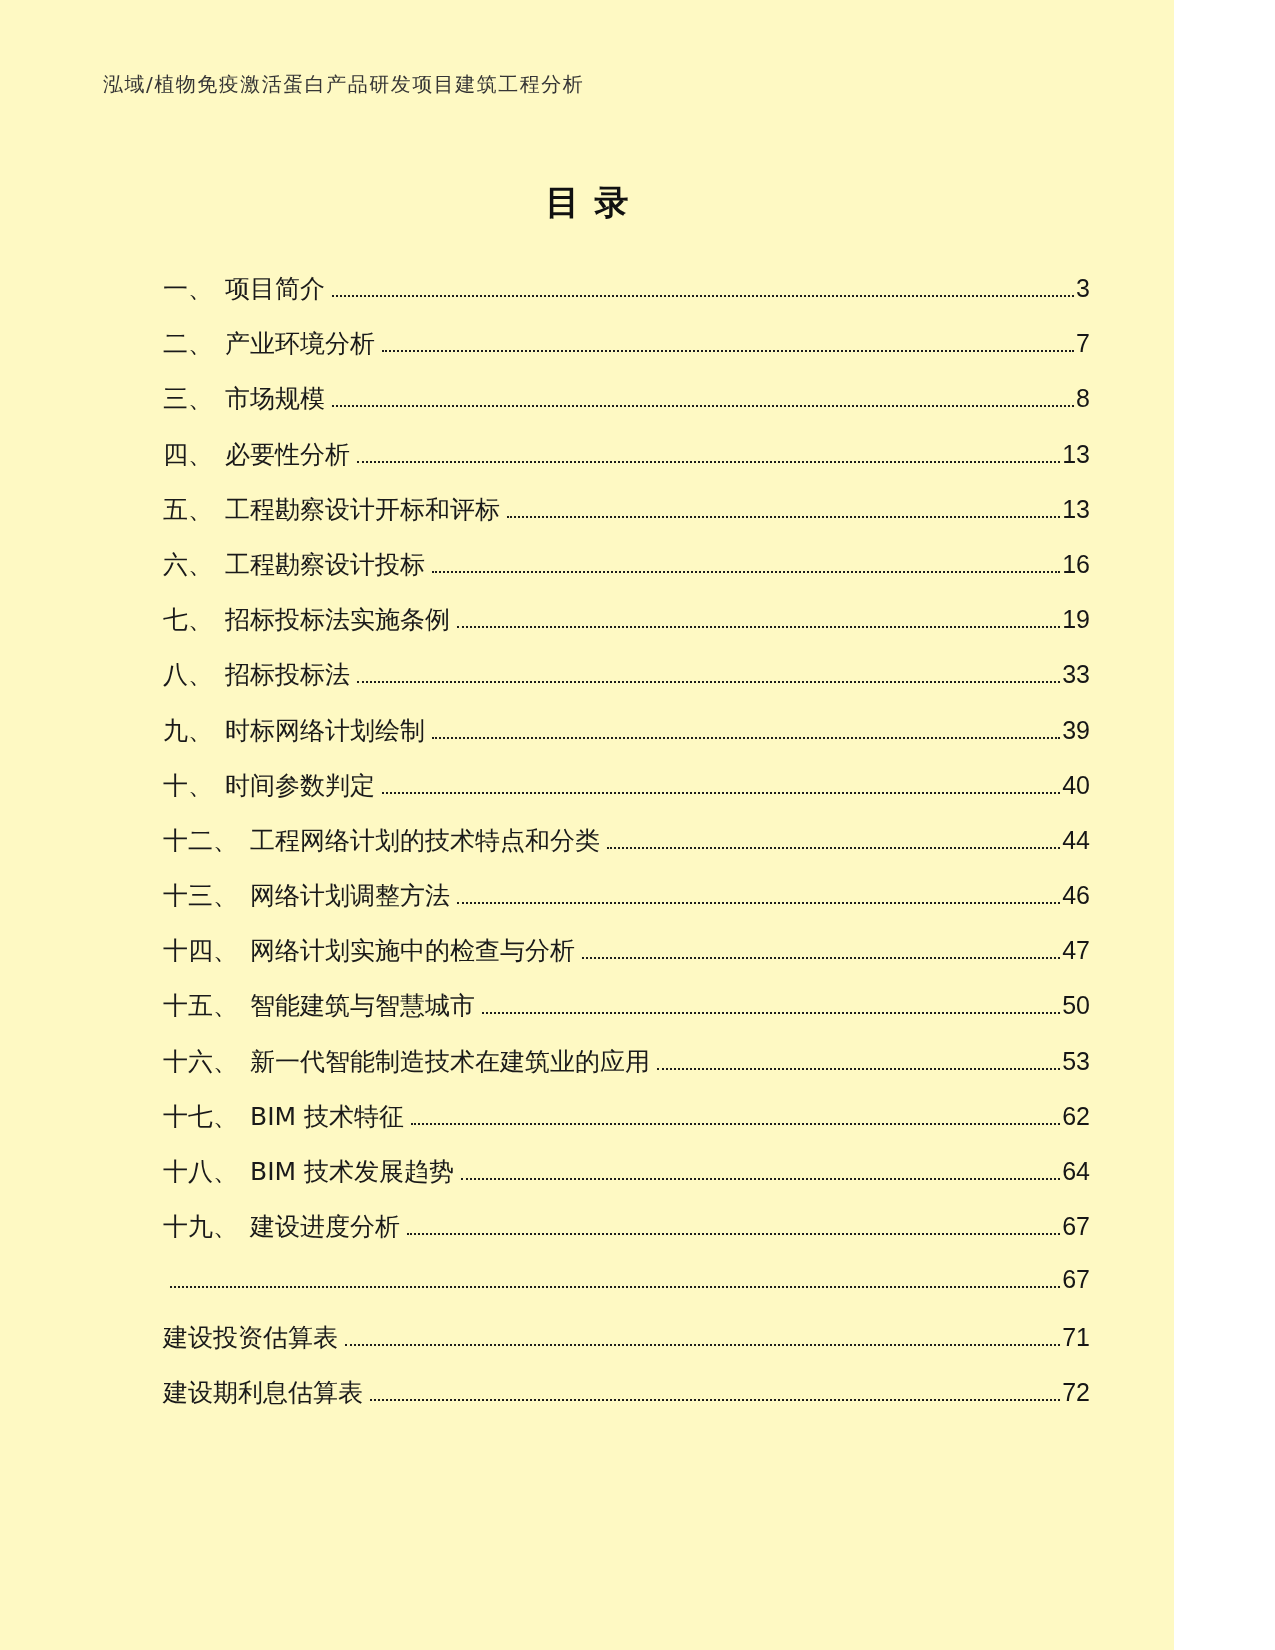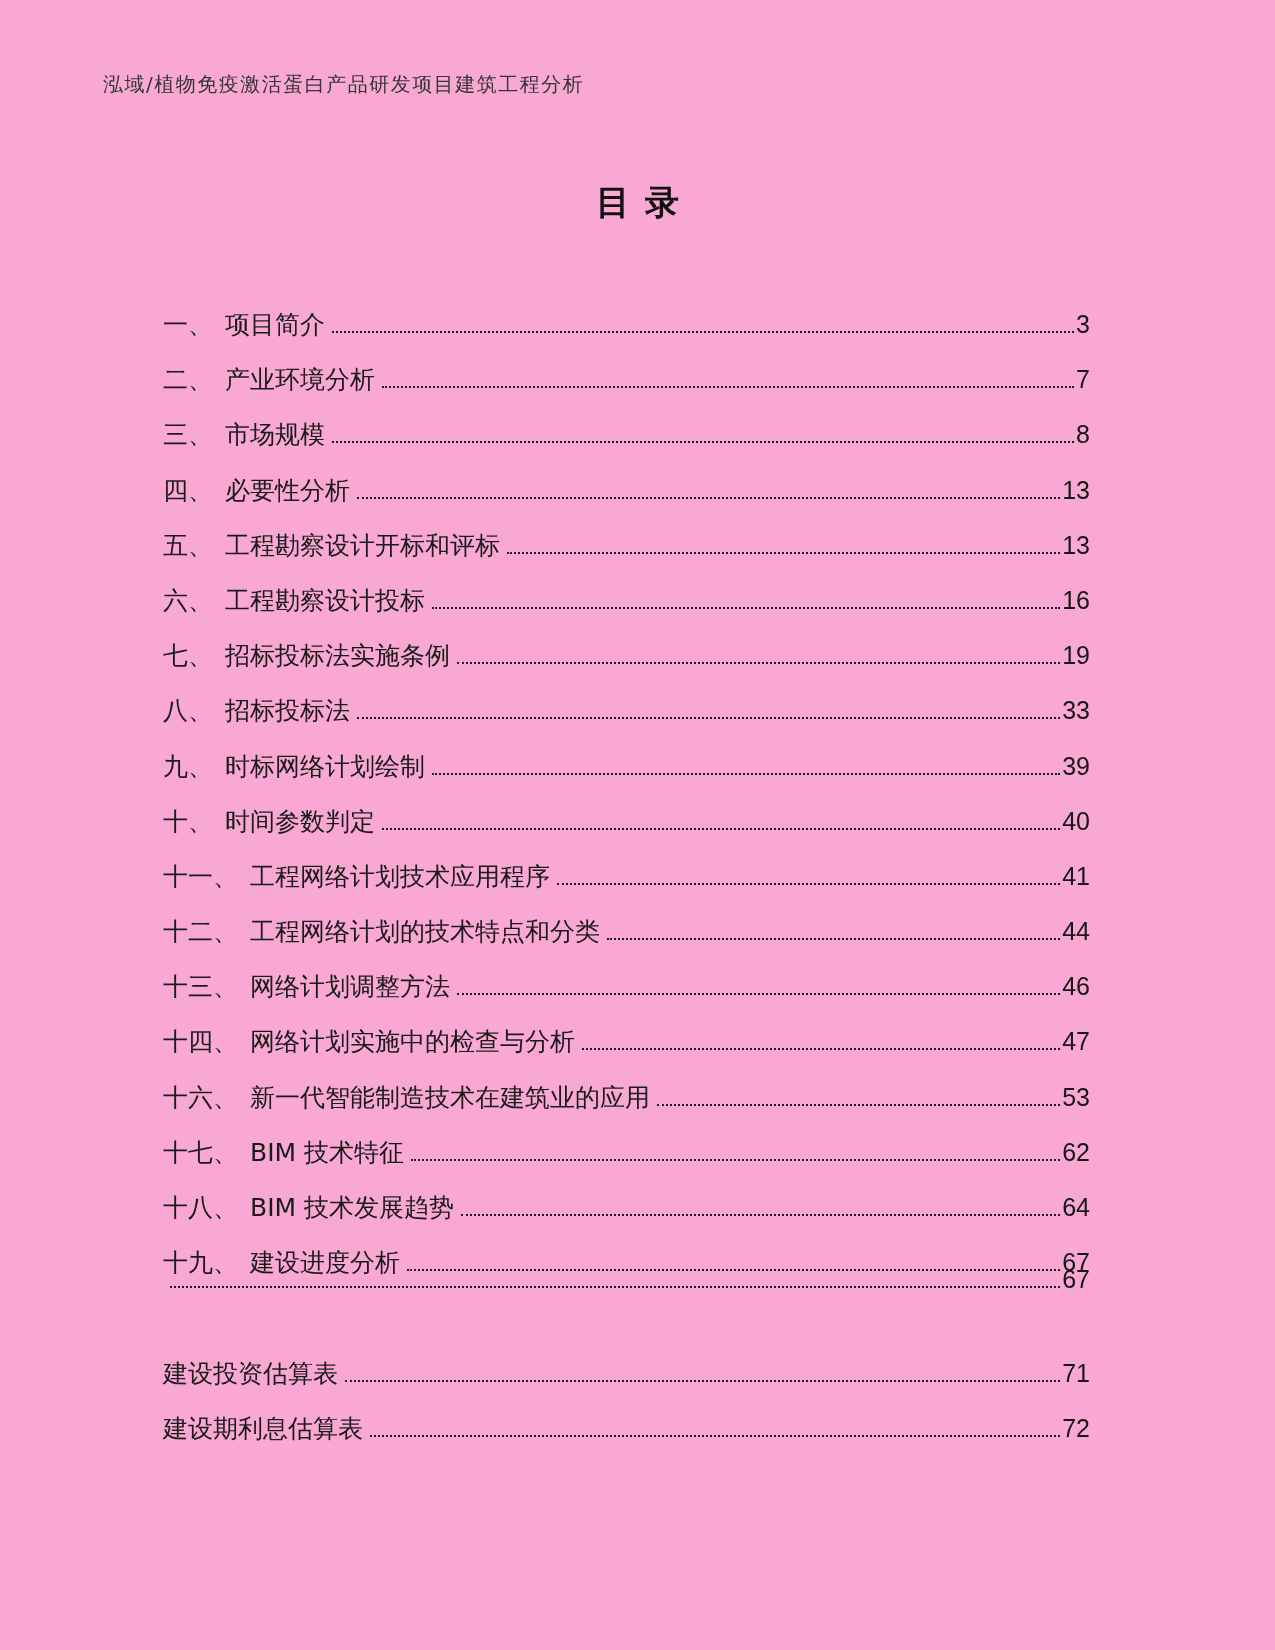--- a/index.html
+++ b/index.html
@@ -2,23 +2,23 @@
 <html><head>
 <meta charset="utf-8">
 <style>
   html, body {
     margin: 0;
     padding: 0;
     background: #ffffff;
   }
   .page {
     position: relative;
-    width: 1275px;
+    width: 1174px;
     height: 1650px;
-    background: #f9a8d4;
+    background: #fef9c3;
     overflow: hidden;
     font-family: "DejaVu Sans", sans-serif;
     color: #1a1a1a;
   }
   .doc-header {
     padding-top: 70px;
     margin-left: 103px;
     font-size: 20px;
     line-height: 28px;
     letter-spacing: 1.5px;
@@ -51,21 +51,20 @@
     cursor: pointer;
   }
   .toc-num {
     white-space: pre;
     margin-right: 12px;
     flex: 0 0 auto;
   }
   .toc-title {
     white-space: pre;
     flex: 0 0 auto;
-    margin-top: 36px;
   }
   .toc-leader {
     flex: 1 1 auto;
     height: 0;
     border-bottom: 2.6px dotted #1c1c1c;
     margin-left: 7px;
     margin-right: 2px;
     min-width: 10px;
   }
   .toc-page {
@@ -139,44 +138,44 @@
         <span class="toc-leader"></span>
         <span class="toc-page">39</span>
       </div>
       <div class="toc-row">
         <span class="toc-num">十、</span>
         <span class="toc-title">时间参数判定</span>
         <span class="toc-leader"></span>
         <span class="toc-page">40</span>
       </div>
       <div class="toc-row">
-        <span class="toc-num">十一、</span>
-        <span class="toc-title">工程网络计划技术应用程序</span>
-        <span class="toc-leader"></span>
-        <span class="toc-page">41</span>
-      </div>
-      <div class="toc-row">
         <span class="toc-num">十二、</span>
         <span class="toc-title">工程网络计划的技术特点和分类</span>
         <span class="toc-leader"></span>
         <span class="toc-page">44</span>
       </div>
       <div class="toc-row">
         <span class="toc-num">十三、</span>
         <span class="toc-title">网络计划调整方法</span>
         <span class="toc-leader"></span>
         <span class="toc-page">46</span>
       </div>
       <div class="toc-row">
         <span class="toc-num">十四、</span>
         <span class="toc-title">网络计划实施中的检查与分析</span>
         <span class="toc-leader"></span>
         <span class="toc-page">47</span>
       </div>
       <div class="toc-row">
+        <span class="toc-num">十五、</span>
+        <span class="toc-title">智能建筑与智慧城市</span>
+        <span class="toc-leader"></span>
+        <span class="toc-page">50</span>
+      </div>
+      <div class="toc-row">
         <span class="toc-num">十六、</span>
         <span class="toc-title">新一代智能制造技术在建筑业的应用</span>
         <span class="toc-leader"></span>
         <span class="toc-page">53</span>
       </div>
       <div class="toc-row">
         <span class="toc-num">十七、</span>
         <span class="toc-title">BIM 技术特征</span>
         <span class="toc-leader"></span>
         <span class="toc-page">62</span>

